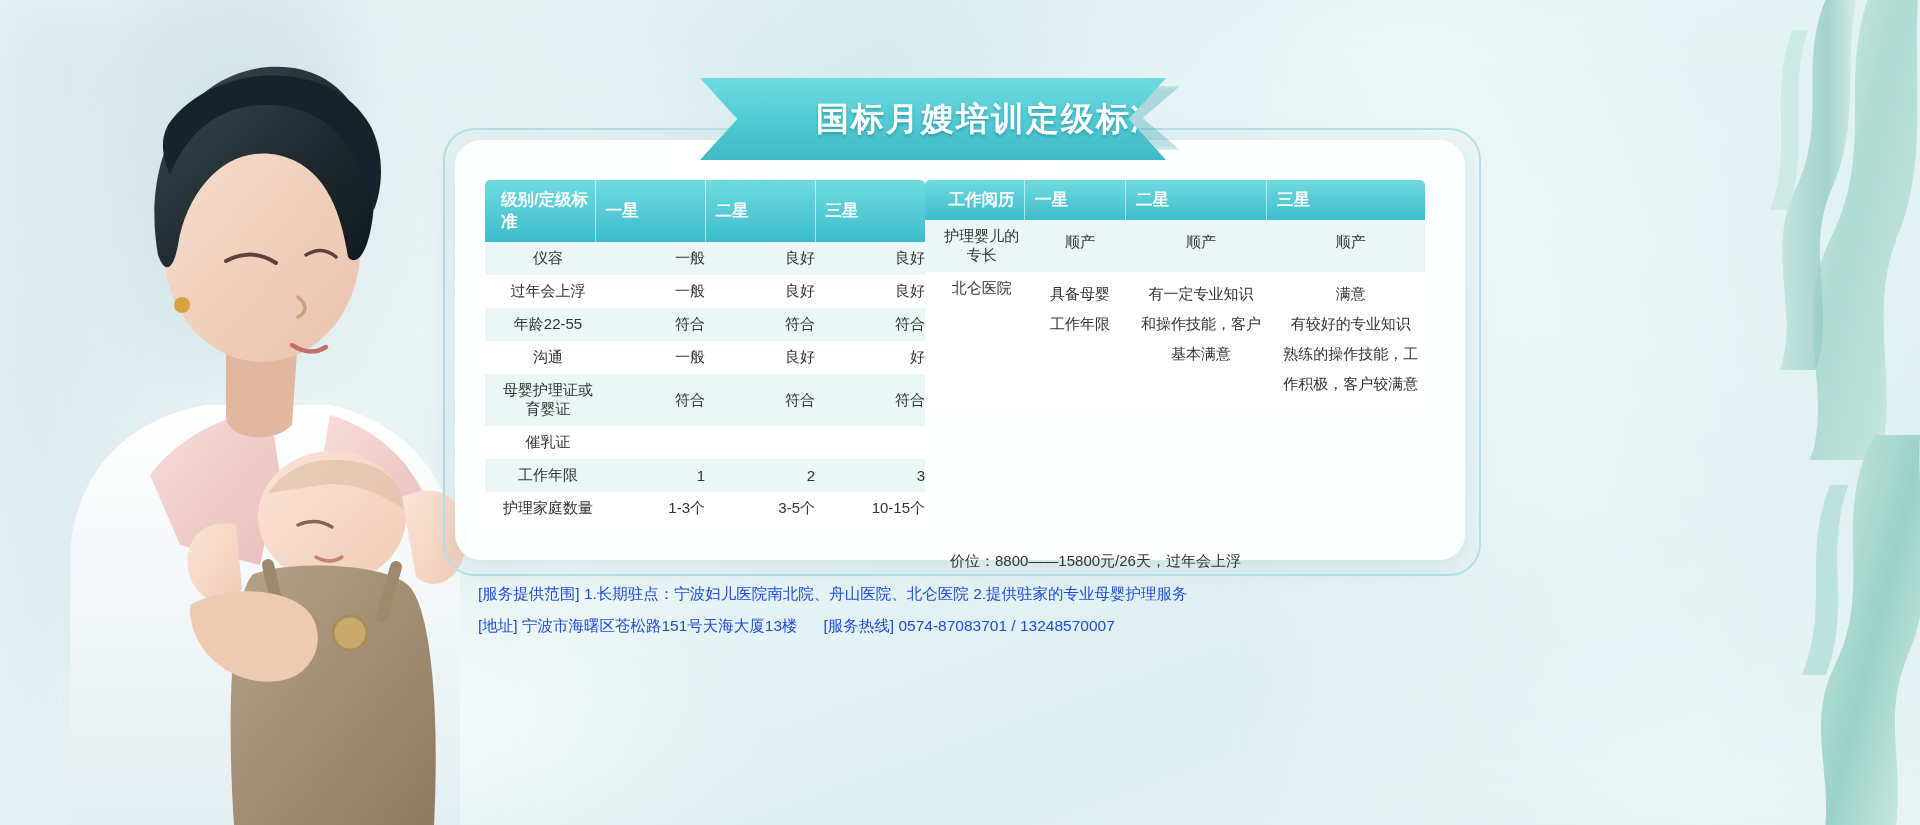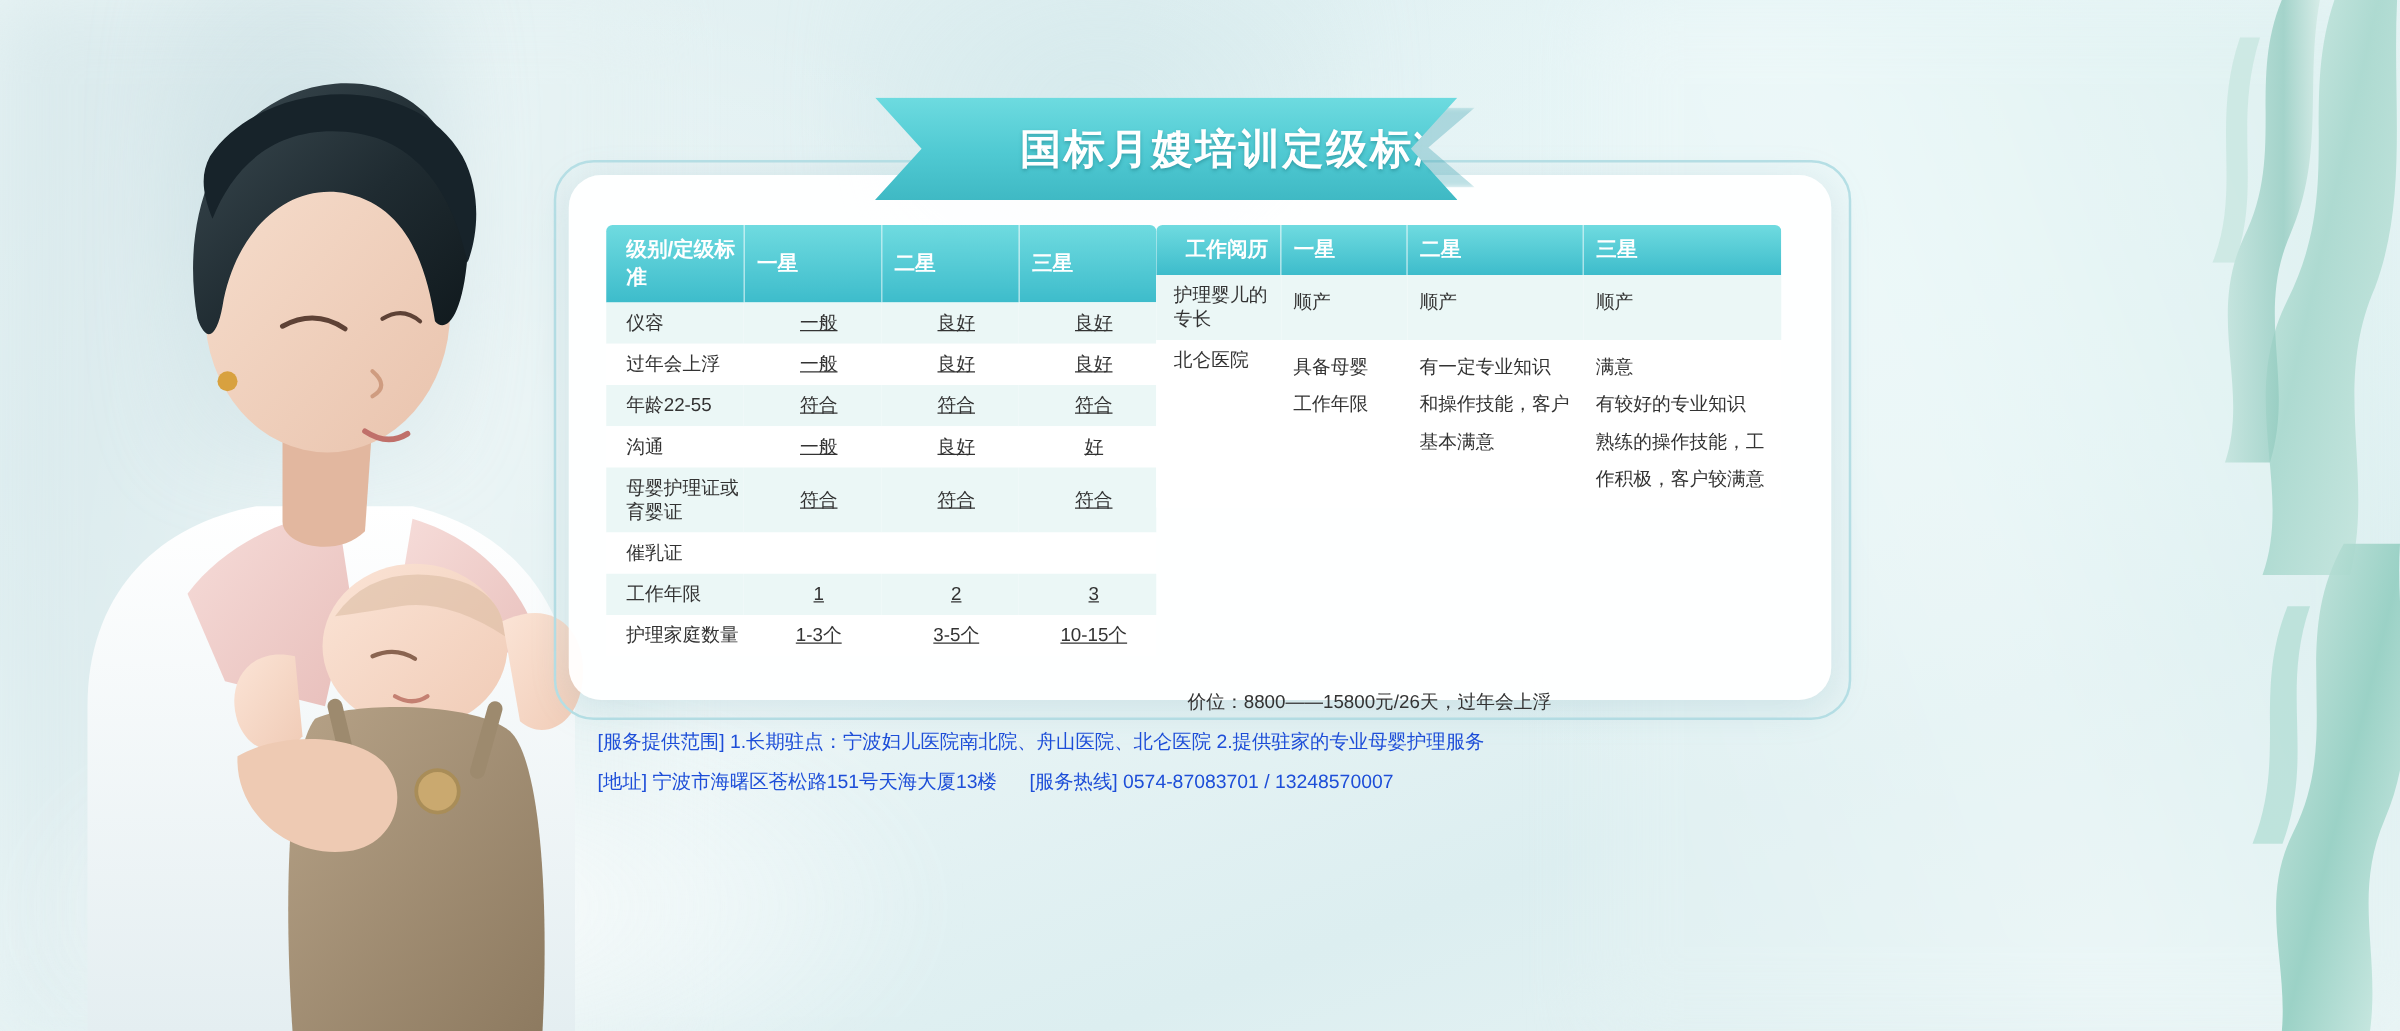--- a/index.html
+++ b/index.html
@@ -71,30 +71,30 @@
   
   #tables{position:absolute;left:485px;top:180px;width:965px;display:flex;}
   table{border-collapse:collapse;table-layout:fixed;}
   th{
     background:linear-gradient(180deg,#6fdbe0,#3dbccb);
     color:#fff;font-size:16.5px;font-weight:bold;
     padding:9px 0;text-align:left;
     border-right:1px solid rgba(255,255,255,.55);
   }
   th:last-child{border-right:none;}
-  td{font-size:15px;color:#333;padding:7px 0;}
+  td{font-size:15px;color:#333;padding:7px 0;text-align:center;}
   tbody tr:nth-child(odd){background:#ebf7f6;}
   tbody tr:nth-child(even){background:#ffffff;}
 
   
   #table-left{width:440px;}
   #table-left th:first-child{border-top-left-radius:5px;padding-left:16px;}
   #table-left th:last-child{border-top-right-radius:5px;}
   #table-left td:first-child{padding-left:16px;width:176px;}
-  #table-left td:nth-child(n+2){width:88px;text-align:center;padding-left:10px;text-decoration:underline;}
+  #table-left td:nth-child(n+2){width:88px;text-align:right;padding-left:10px;}
   #table-left th:nth-child(n+2){padding-left:10px;}
 
   
   #table-right{width:500px;}
   #table-right th:first-child{border-top-left-radius:5px;padding-left:14px;text-align:center;}
   #table-right th:last-child{border-top-right-radius:5px;}
   #table-right td{vertical-align:top;padding-top:7px;}
   #table-right td:first-child{padding-left:14px;width:128px;}
   #table-right td:nth-child(n+2){padding-left:10px;}
   #table-right th:nth-child(n+2){padding-left:10px;}

